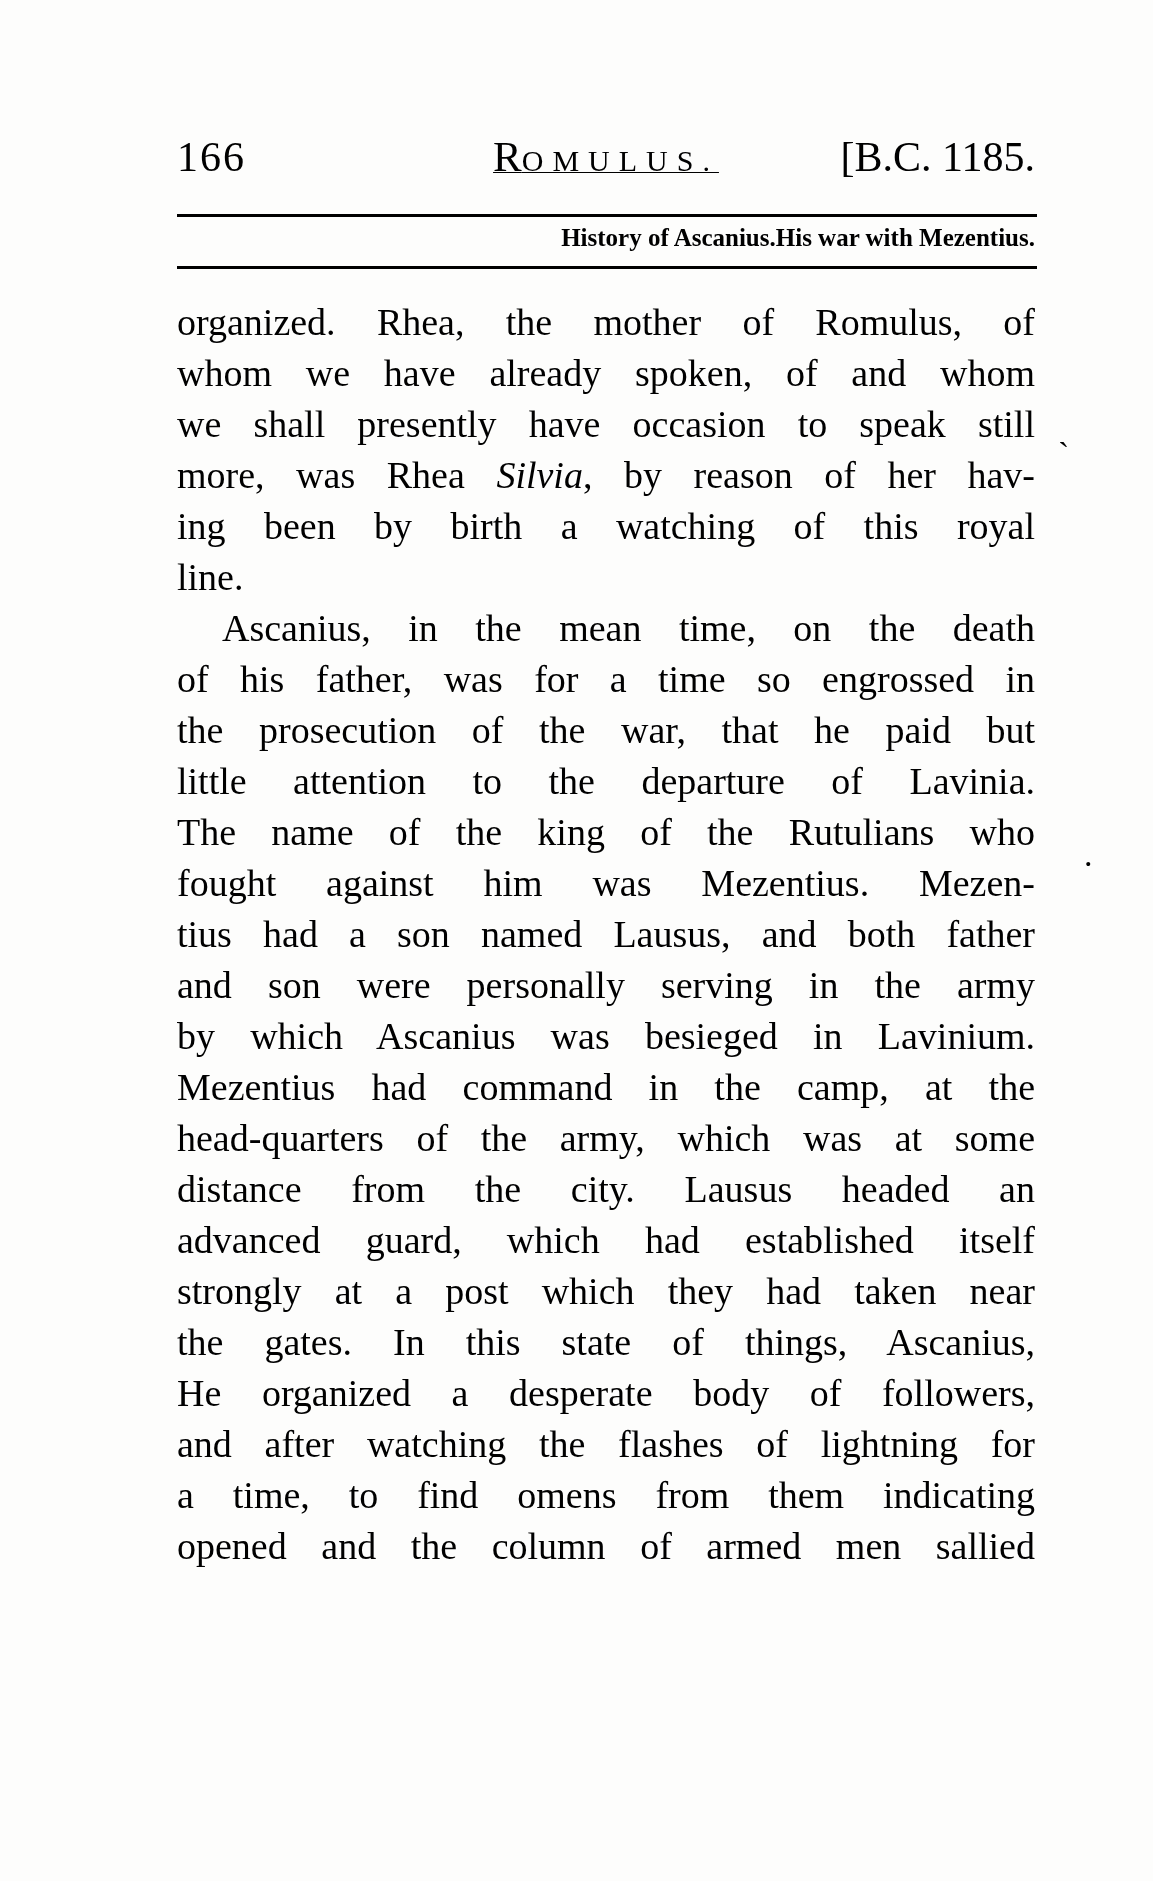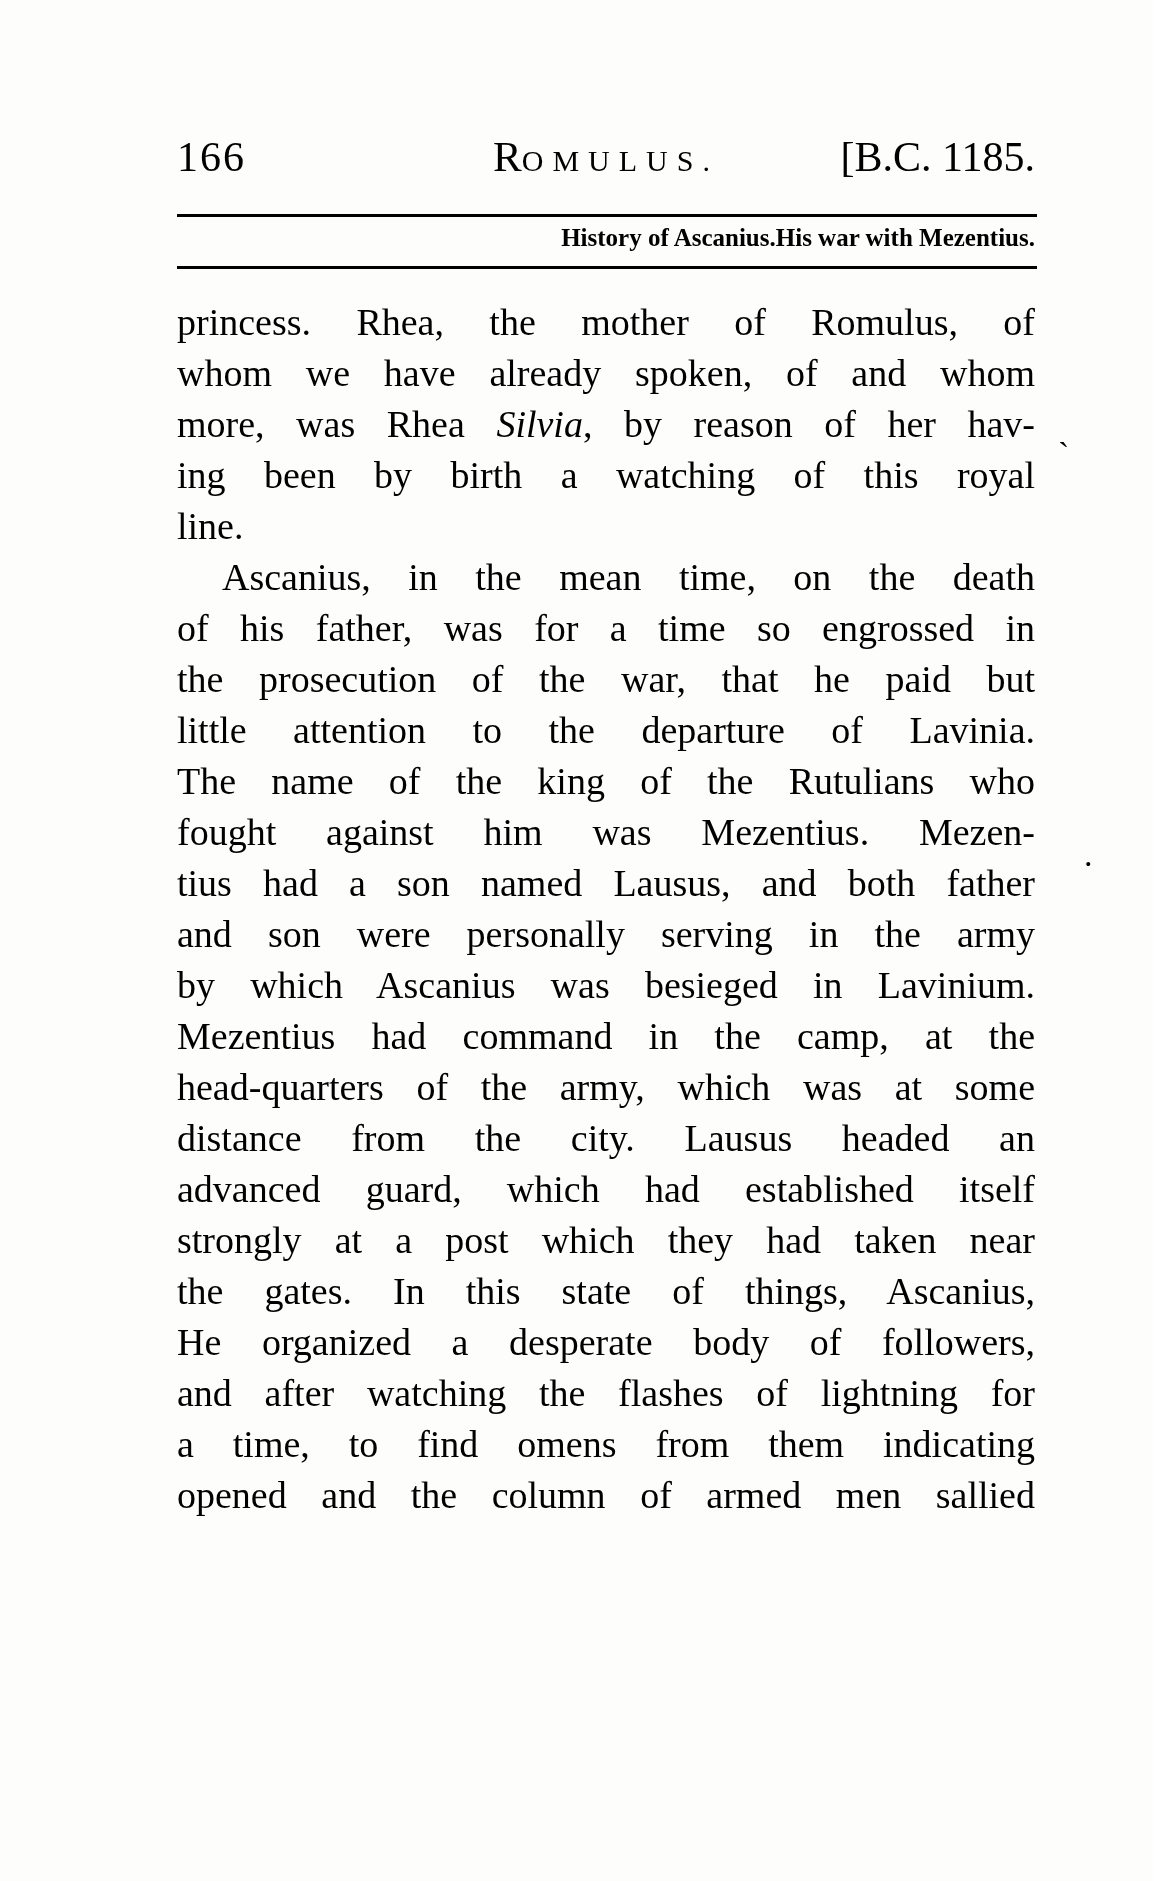--- a/index.html
+++ b/index.html
@@ -29,20 +29,21 @@
     align-items: baseline;
   }
   .page-number {
     font-size: 42px;
     letter-spacing: 2px;
     justify-self: start;
   }
   .book-title {
     justify-self: center;
     white-space: nowrap;
+    text-decoration: underline;
   }
   .title-initial { font-size: 43px; }
   .title-rest    { font-size: 30px; letter-spacing: 9px; }
   .era-label {
     justify-self: end;
     font-size: 42px;
     white-space: nowrap;
   }
   
   .rule {
@@ -99,22 +100,23 @@
   <div class="rule rule-top"></div>
 
   <div class="content-col running-heads">
     <span>History of Ascanius.</span>
     <span>His war with Mezentius.</span>
   </div>
 
   <div class="rule rule-bottom"></div>
 
   <div class="content-col body-lines">
-      <div class="bl"><span>princess.  Rhea, the mother of Romulus, of</span></div>
+      <div class="bl"><span>organized.  Rhea, the mother of Romulus, of</span></div>
       <div class="bl"><span>whom we have already spoken, of and whom</span></div>
+      <div class="bl"><span>we shall presently have occasion to speak still</span></div>
       <div class="bl"><span>more, was Rhea </span><span class="it">Silvia</span><span>, by reason of her hav-</span></div>
       <div class="bl"><span>ing been by birth a watching of this royal</span></div>
       <div class="bl last"><span>line.</span></div>
       <div class="bl ind"><span>Ascanius, in the mean time, on the death</span></div>
       <div class="bl"><span>of his father, was for a time so engrossed in</span></div>
       <div class="bl"><span>the prosecution of the war, that he paid but</span></div>
       <div class="bl"><span>little attention to the departure of Lavinia.</span></div>
       <div class="bl"><span>The name of the king of the Rutulians who</span></div>
       <div class="bl"><span>fought against him was Mezentius.  Mezen-</span></div>
       <div class="bl"><span>tius had a son named Lausus, and both father</span></div>

